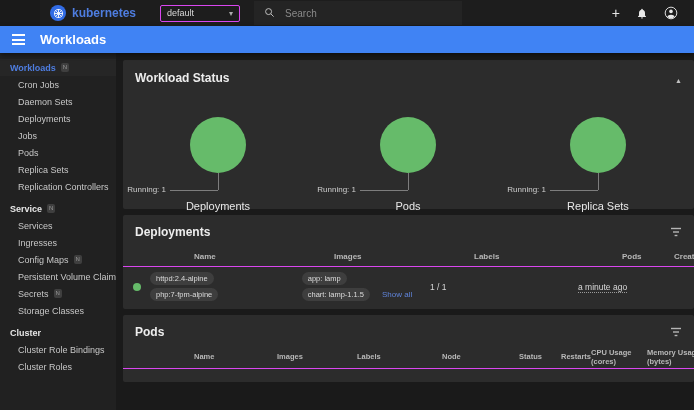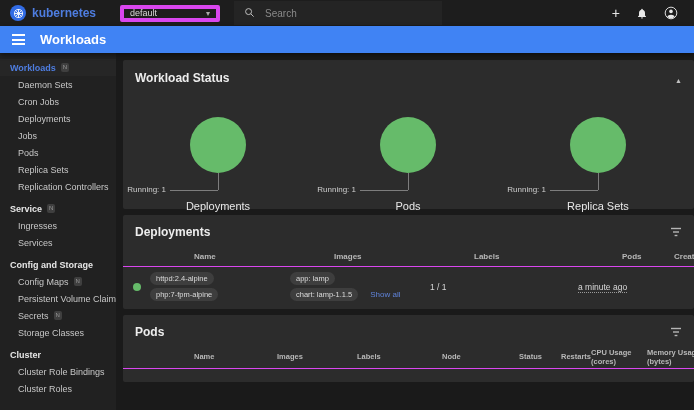--- a/index.html
+++ b/index.html
@@ -1,25 +1,25 @@
 <!DOCTYPE html>
 <html><head>
 <meta charset="utf-8">
 <style>
   * { margin:0; padding:0; box-sizing:border-box; }
   html,body { width:694px; height:410px; overflow:hidden; background:#1a1a1a;
     font-family:"Liberation Sans", sans-serif; color:#e0e0e0; }
 
   
-  .topbar { height:26px; background:#1d1d1d; display:flex; align-items:center; padding:0 10px; }
+  .topbar { height:26px; background:#1d1d1d; display:flex; align-items:center; padding:0 10px;margin-left:40px; }
   .logo-wrap { display:flex; align-items:center; }
   .logo-circle { width:16px; height:16px; border-radius:50%; background:#326ce5;
     display:flex; align-items:center; justify-content:center; }
   .brand { color:#4e7de0; font-size:12px; font-weight:bold; margin-left:6px; }
-  .ns-select { margin-left:24px; width:100px; height:17px; border:4px solid #d946ef; border-radius:2px;
+  .ns-select { margin-left:24px; width:80px; height:17px; border:1px solid #d946ef; border-radius:2px;
     display:flex; align-items:center; justify-content:space-between; padding:0 6px;
     font-size:9px; color:#d8d8d8; cursor:pointer; }
   .ns-caret::before { content:"▾"; font-size:8px; color:#aaa; }
   .searchbox { margin-left:14px; width:208px; height:24px; background:#242424;
     display:flex; align-items:center; padding:0 10px; }
   .searchbox input { background:transparent; border:none; outline:none; color:#ddd;
     font-size:10px; margin-left:10px; width:160px; font-family:"Liberation Sans",sans-serif; }
   .searchbox input::placeholder { color:#8a8a8a; }
   .top-spacer { flex:1; }
   .top-icons { display:flex; align-items:center; gap:16px; padding-right:6px; }
@@ -73,21 +73,21 @@
   .dep-grid { grid-template-columns:27px 140px 140px 148px 52px 64px; }
   .pod-grid { grid-template-columns:27px 83px 80px 85px 77px 42px 30px 56px 57px 34px; }
   .tbl-head { height:20px; margin-top:6px; border-bottom:1px solid #d946ef;padding-left:44px; }
   .th { font-size:8px; font-weight:bold; color:#b8b8b8; white-space:nowrap; }
   .pod-grid .th { font-size:7.5px; white-space:normal; line-height:8.5px; padding-right:3px; }
   .sort-arrow::before { content:"↑"; font-size:8px; color:#b8b8b8; margin-left:2px; }
   .tbl-row { padding:5px 0; }
   .status-dot { width:8px; height:8px; border-radius:50%; background:#66bb6a; margin-left:10px; }
   .link { color:#6b88d6; font-size:9px; cursor:pointer; }
   .chips { display:flex; flex-wrap:wrap; gap:3px; align-content:center; padding-right:6px; }
-  .chips.stack { flex-direction:row; align-items:flex-start; }
+  .chips.stack { flex-direction:column; align-items:flex-start; }
   .chip { background:#3e3e3e; border-radius:8px; padding:2px 6px; font-size:7.5px;
     color:#dcdcdc; white-space:nowrap; }
   .label-line { display:flex; align-items:center; gap:12px; }
   .show-all { font-size:8px; color:#5f83d9; cursor:pointer; white-space:nowrap; }
   .cell { font-size:8.5px; color:#d8d8d8; }
   .created { font-size:8.5px; color:#d8d8d8; white-space:nowrap; cursor:default;
     text-decoration:underline dotted #9a9a9a; text-underline-offset:2px; }
 </style>
 </head>
 <body>
@@ -148,24 +148,24 @@
 </div>
 
 <div class="body">
 
   <div class="sidebar">
     <div class="nav-item active">
       <span>Workloads</span>
       <span class="n-badge">N</span>
     </div>
     <div class="nav-sub">
+        <span>Cron Jobs</span>
+      </div>
+    <div class="nav-sub">
         <span>Daemon Sets</span>
-      </div>
-    <div class="nav-sub">
-        <span>Cron Jobs</span>
       </div>
     <div class="nav-sub">
         <span>Deployments</span>
       </div>
     <div class="nav-sub">
         <span>Jobs</span>
       </div>
     <div class="nav-sub">
         <span>Pods</span>
       </div>
@@ -174,29 +174,26 @@
       </div>
     <div class="nav-sub">
         <span>Replication Controllers</span>
       </div>
 
     <div class="nav-header clickable">
       <span>Service</span>
       <span class="n-badge">N</span>
     </div>
     <div class="nav-sub">
+        <span>Services</span>
+      </div>
+    <div class="nav-sub">
         <span>Ingresses</span>
       </div>
-    <div class="nav-sub">
-        <span>Services</span>
-      </div>
-
-    <div class="nav-header">
-      <span>Config and Storage</span>
-    </div>
+
     <div class="nav-sub">
       <span>Config Maps</span>
       <span class="n-badge">N</span>
     </div>
     <div class="nav-sub">
       <span>Persistent Volume Claims</span>
 
     </div>
     <div class="nav-sub">
       <span>Secrets</span>

